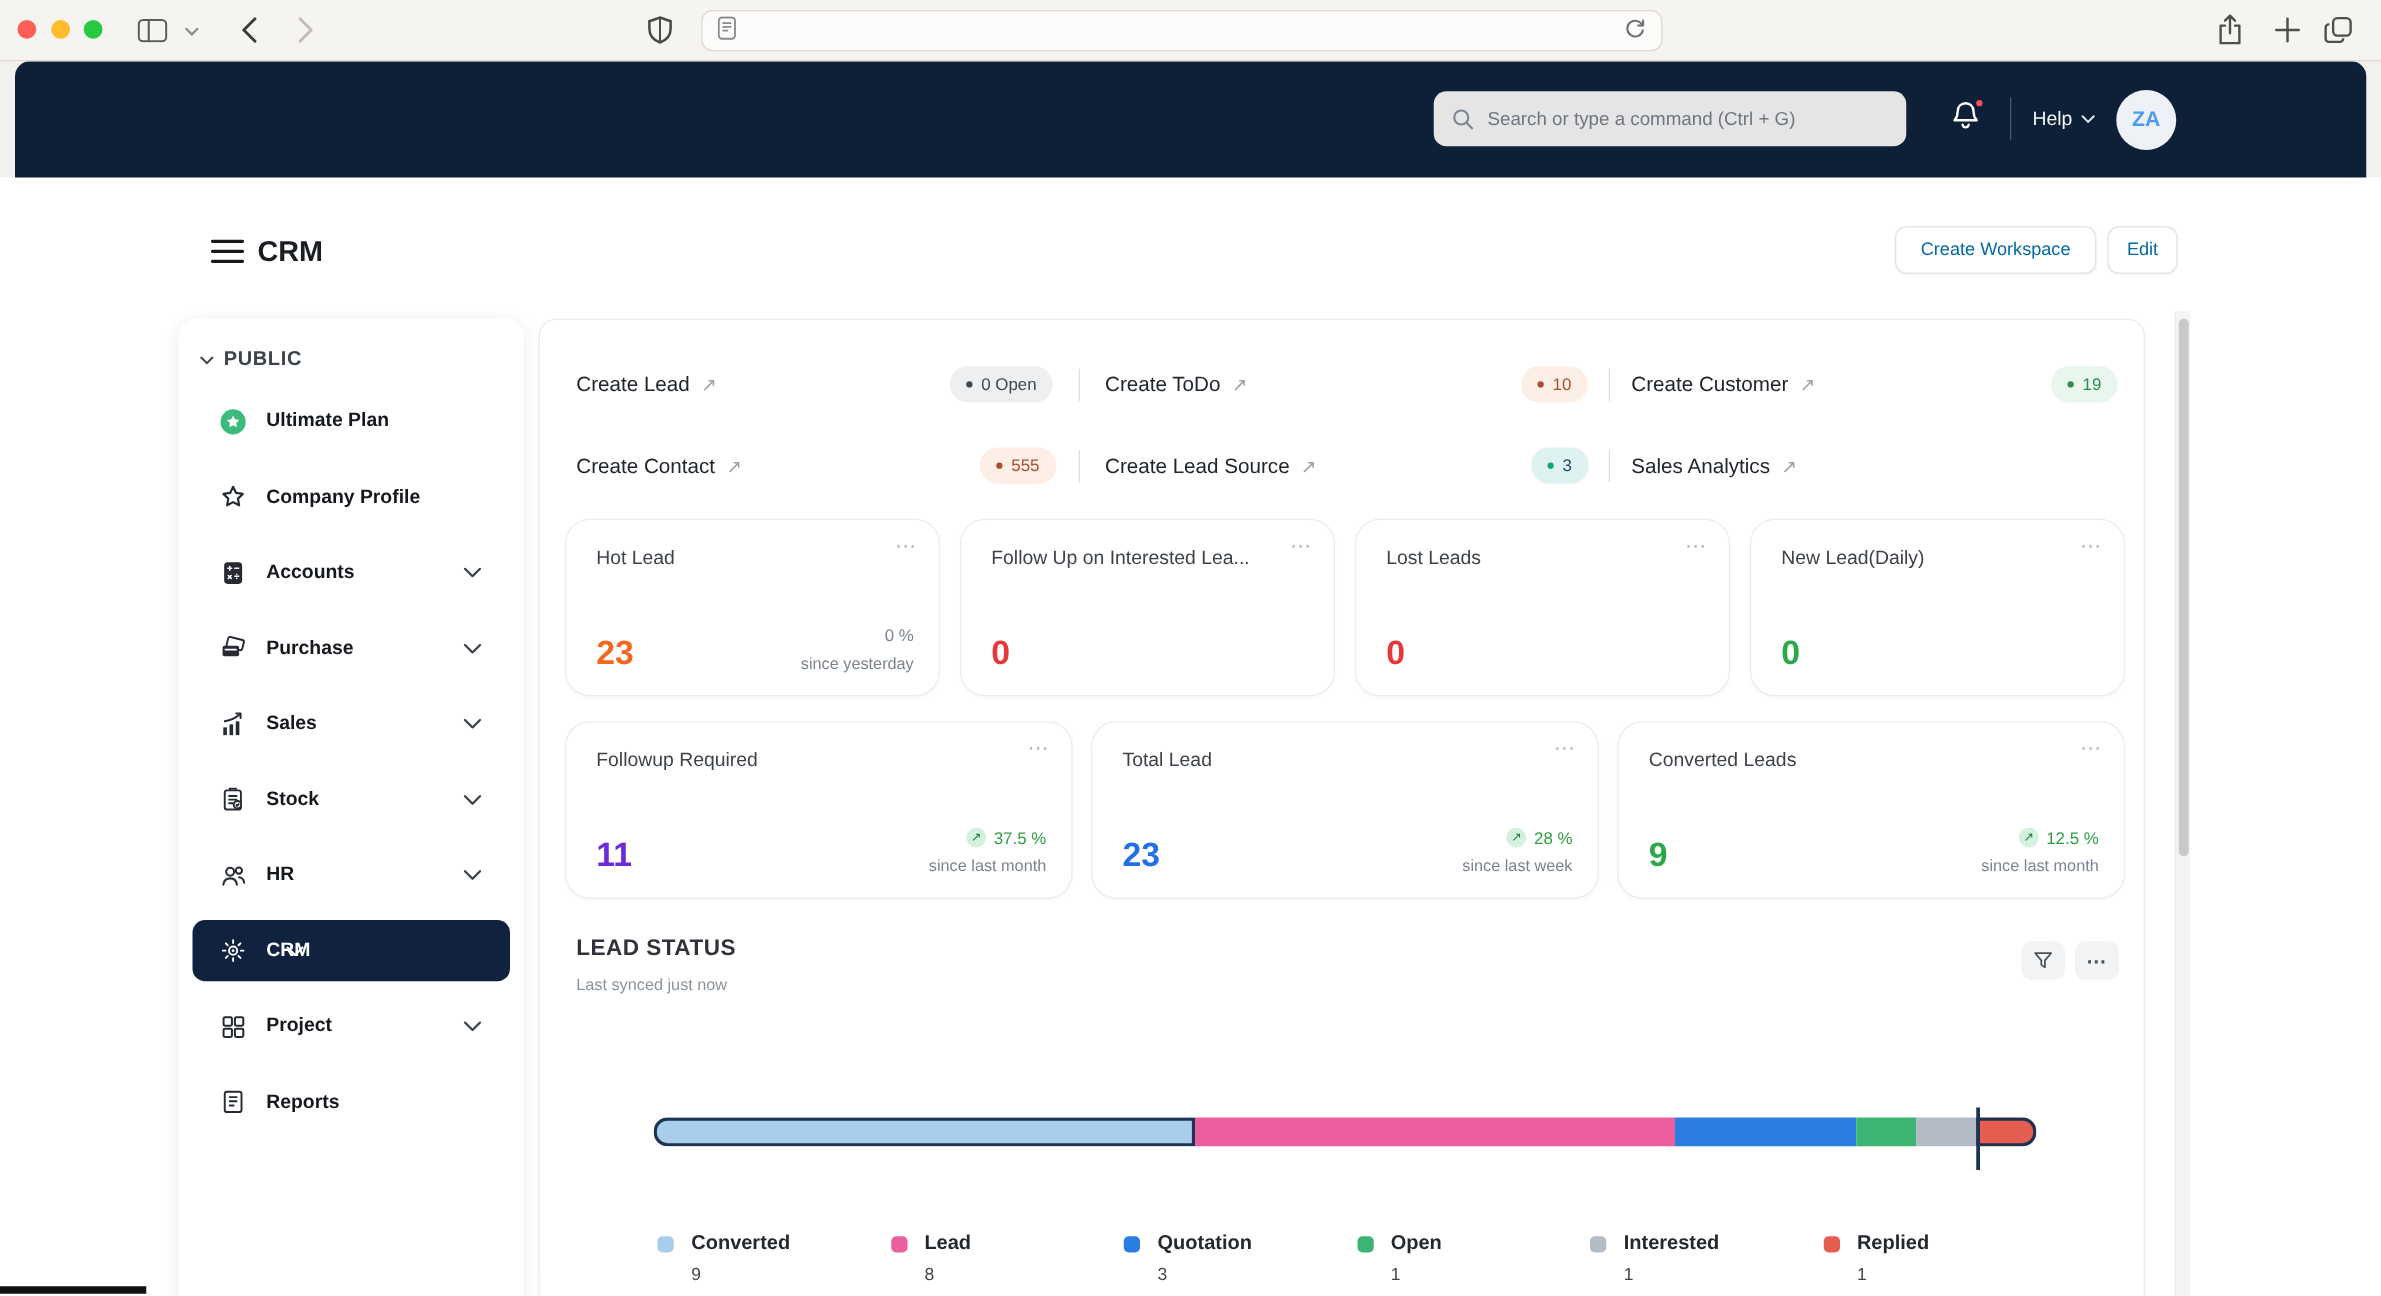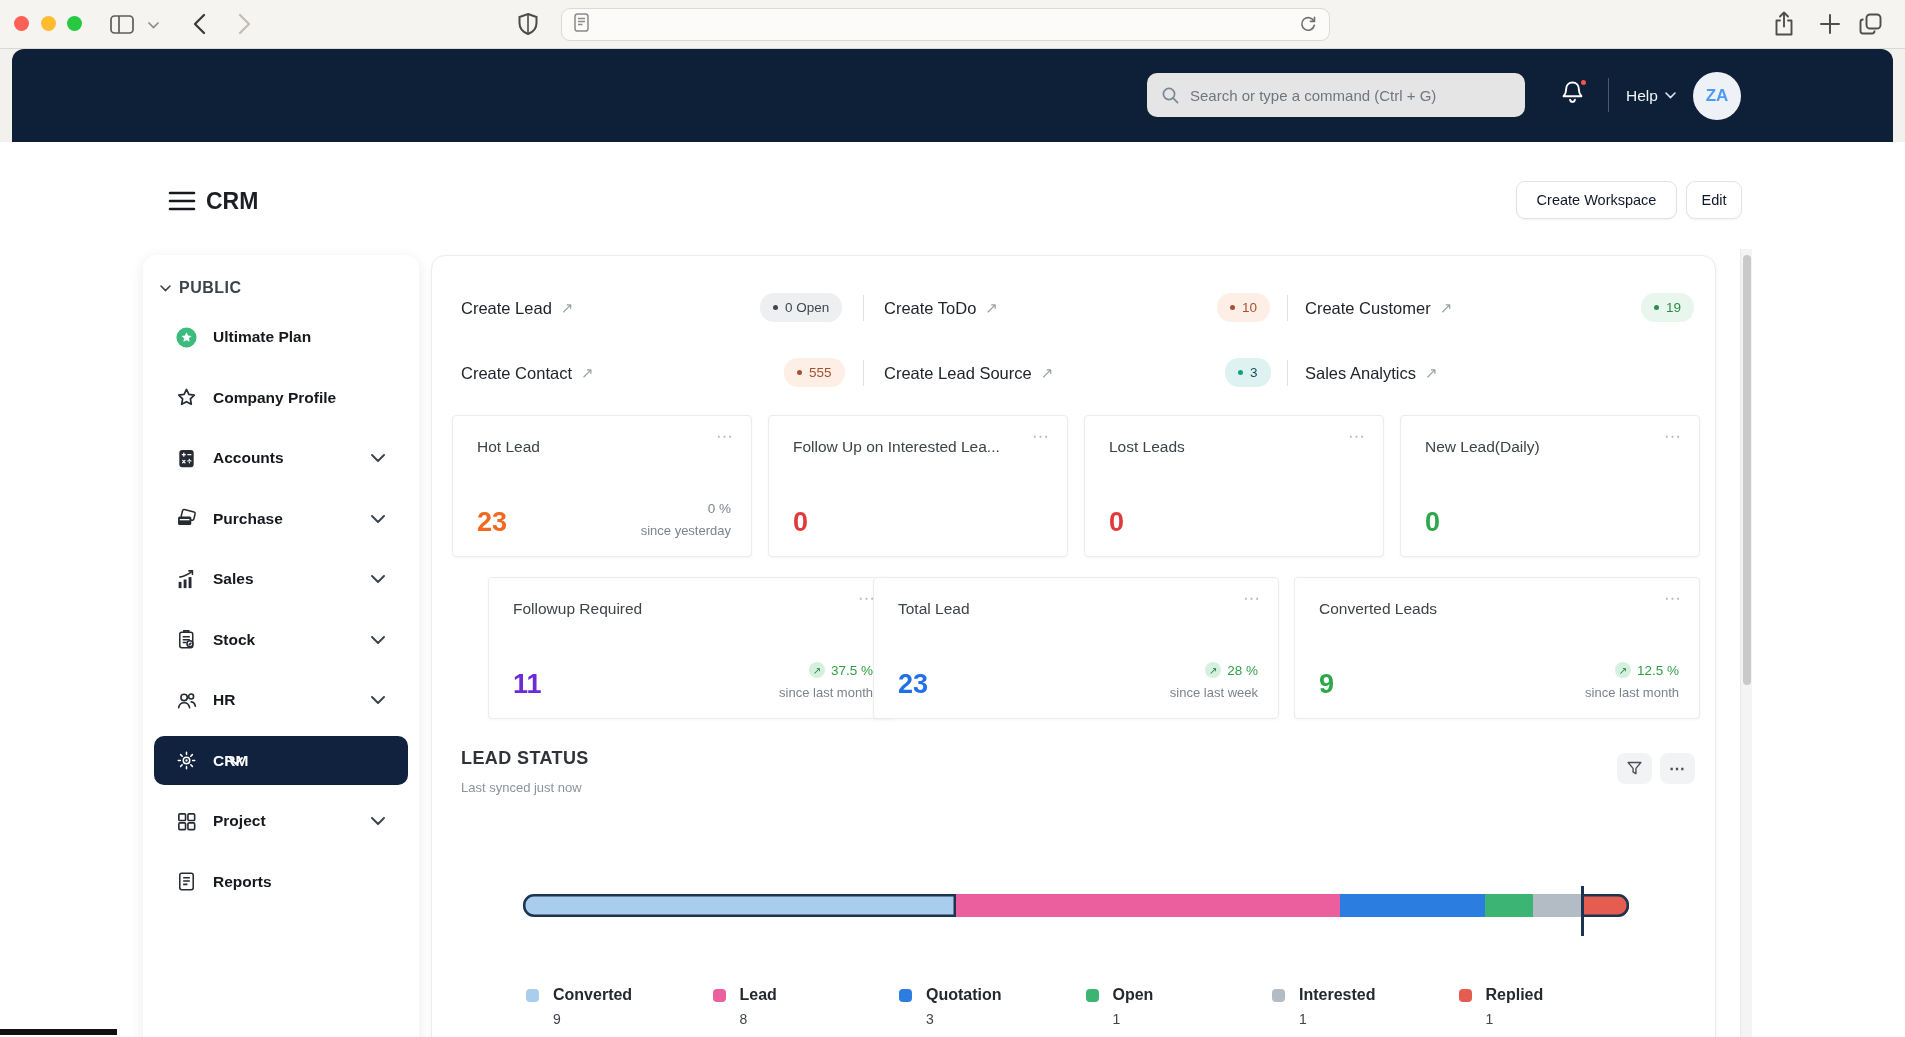--- a/index.html
+++ b/index.html
@@ -28,21 +28,21 @@
   .bell-wrap { position:absolute; left:1547px; top:30px; width:30px; height:30px; cursor:pointer; }
   .bell-dot { position:absolute; right:1px; top:-1px; width:9px; height:9px; border-radius:50%; background:#fa5252; border:2px solid #0e2038; }
   .nav-divider { position:absolute; left:1596px; top:29px; width:1px; height:34px; background:rgba(255,255,255,.25); }
   .help { position:absolute; left:1614px; top:0; height:93px; display:flex; align-items:center; gap:7px; color:#f1f4f8; font-size:15.5px; cursor:pointer; }
   .avatar { position:absolute; left:1681px; top:23px; width:48px; height:48px; border-radius:50%; background:#eef2f7; color:#4b9bf5; font-size:17px; font-weight:700; display:flex; align-items:center; justify-content:center; cursor:pointer; }
 
   
   .ws-header { position:absolute; top:142px; left:0; right:0; height:107px; background:#fff; }
   .hamburger { position:absolute; left:168px; top:190px; width:28px; height:22px; cursor:pointer; }
   .ws-title { position:absolute; left:206px; top:188px; font-size:23px; font-weight:700; color:#1b1e22; }
-  .ws-btn { position:absolute; top:181px; height:38px; background:#fff; border:1px solid #e3e3e1; border-radius:9px; box-shadow:0 1px 2px rgba(0,0,0,.05); font-size:14.5px; color:#0f172a; display:flex; align-items:center; justify-content:center; cursor:pointer; padding:0 16px; }
+  .ws-btn { position:absolute; top:181px; height:38px; background:#fff; border:1px solid #e3e3e1; border-radius:9px; box-shadow:0 1px 2px rgba(0,0,0,.05); font-size:14.5px; color:#0369a1; display:flex; align-items:center; justify-content:center; cursor:pointer; padding:0 16px; }
   .ws-btn.create { left:1516px; width:161px; }
   .ws-btn.edit { left:1686px; width:56px; }
 
   
   .sidebar { position:absolute; left:143px; top:255px; width:276px; height:800px; background:#fff; border-radius:14px; box-shadow:0 3px 14px rgba(20,30,50,.09); padding-top:14px; z-index:4; }
   .public-row { display:flex; align-items:center; gap:8px; padding-left:17px; height:38px; color:#3c434b; cursor:pointer; }
   .public-label { font-size:16px; font-weight:600; letter-spacing:.5px; }
   .side-item { position:relative; height:60.5px; display:flex; align-items:center; padding-left:32px; gap:15px; cursor:pointer; color:#262b33; }
   .si-icon { width:23px; height:23px; flex:0 0 23px; display:flex; align-items:center; justify-content:center; }
   .si-label { font-size:15.5px; font-weight:700; color:#15181d; }
@@ -60,21 +60,21 @@
   .sc-arrow { color:#9aa3ad; font-size:15px; }
   .badge { position:absolute; top:1px; height:29px; border-radius:14px; display:inline-flex; align-items:center; gap:7px; padding:0 13px; font-size:13.5px; cursor:pointer; }
   .badge .dot { width:5px; height:5px; border-radius:50%; background:currentColor; }
   .badge.gray { background:#edeff1; color:#41464d; }
   .badge.warm { background:#fdeee6; color:#a8502f; }
   .badge.green { background:#e8f6ed; color:#2f8a4c;text-align:center; }
   .badge.teal { background:#def3f1; color:#1c4b5e; }
   .badge.teal .dot { background:#10a37a; }
   .sc-div { position:absolute; top:3px; width:1px; height:26px; background:#dcdfe3; }
 
-  .stat-card { position:absolute; height:142px; background:#fff; border:1px solid #ececec; border-radius:4px; box-shadow:0 1px 3px rgba(0,0,0,.04); }
+  .stat-card { position:absolute; height:142px; background:#fff; border:1px solid #ececec; border-radius:20px; box-shadow:0 1px 3px rgba(0,0,0,.04); }
   .stat-card .title { position:absolute; left:24px; top:22px; font-size:15.5px; color:#3d4349; }
   .card-menu { position:absolute; right:16px; top:10px; color:#b4bac1; font-size:17px; letter-spacing:2px; cursor:pointer; }
   .stat-value { position:absolute; left:24px; bottom:18px; font-size:27px; font-weight:700; }
   .delta-block { position:absolute; right:20px; bottom:18px; text-align:right; }
   .delta-line { display:flex; align-items:center; justify-content:flex-end; gap:6px; font-size:13.5px; color:#2f9e44; }
   .delta-line.gray { color:#7b838c; }
   .delta-arrow { width:16px; height:16px; border-radius:50%; background:#d4f0de; color:#217a39; font-size:10px; display:flex; align-items:center; justify-content:center; }
   .delta-period { margin-top:7px; font-size:13px; color:#7b838c; }
 
   .ls-title { position:absolute; left:29px; top:492px; font-size:18px; font-weight:700; letter-spacing:.4px; color:#30343a; }
@@ -447,21 +447,21 @@
       <div class="title">Lost Leads</div>
       <div class="card-menu">⋯</div>
       <div class="stat-value" style="color: rgb(226, 58, 58);">0</div>
     </div>
     <div class="stat-card" style="left:968px; top:159px; width:300px;">
       <div class="title">New Lead(Daily)</div>
       <div class="card-menu">⋯</div>
       <div class="stat-value" style="color: rgb(42, 168, 74);">0</div>
     </div>
 
-    <div class="stat-card" style="left:20px; top:321px; width:406px;margin-left:36px;">
+    <div class="stat-card" style="left:20px; top:321px; width:406px;">
       <div class="title">Followup Required</div>
       <div class="card-menu">⋯</div>
       <div class="stat-value" style="color: rgb(108, 43, 217);">11</div>
       <div class="delta-block">
         <div class="delta-line">
             <span class="delta-arrow">↗</span>
             <span>37.5 %</span>
           </div>
         <div class="delta-period">since last month</div>
       </div>

